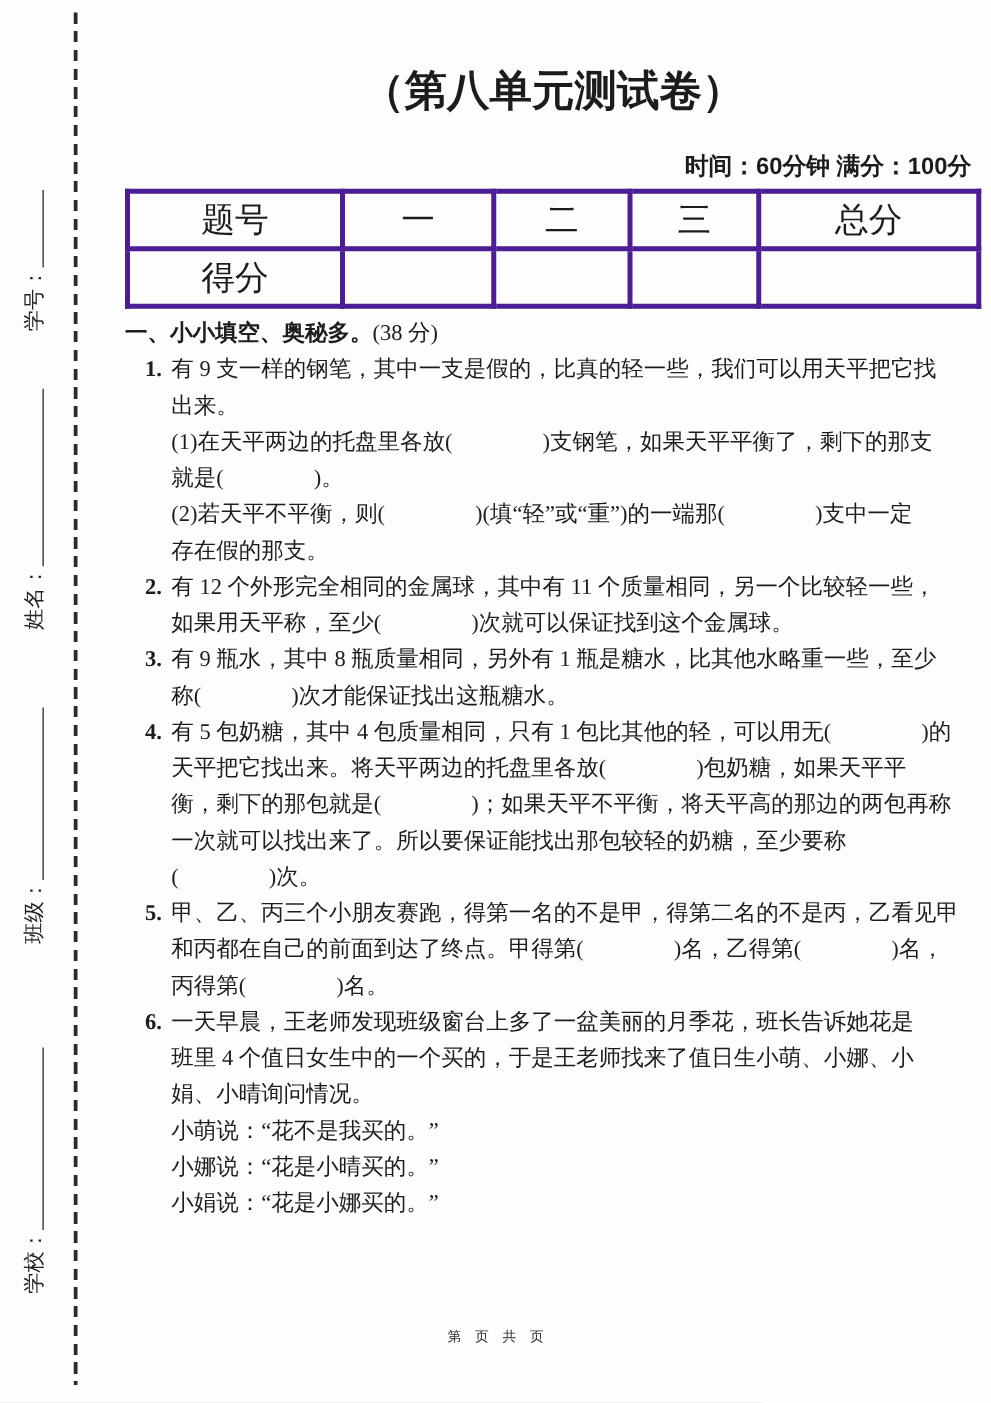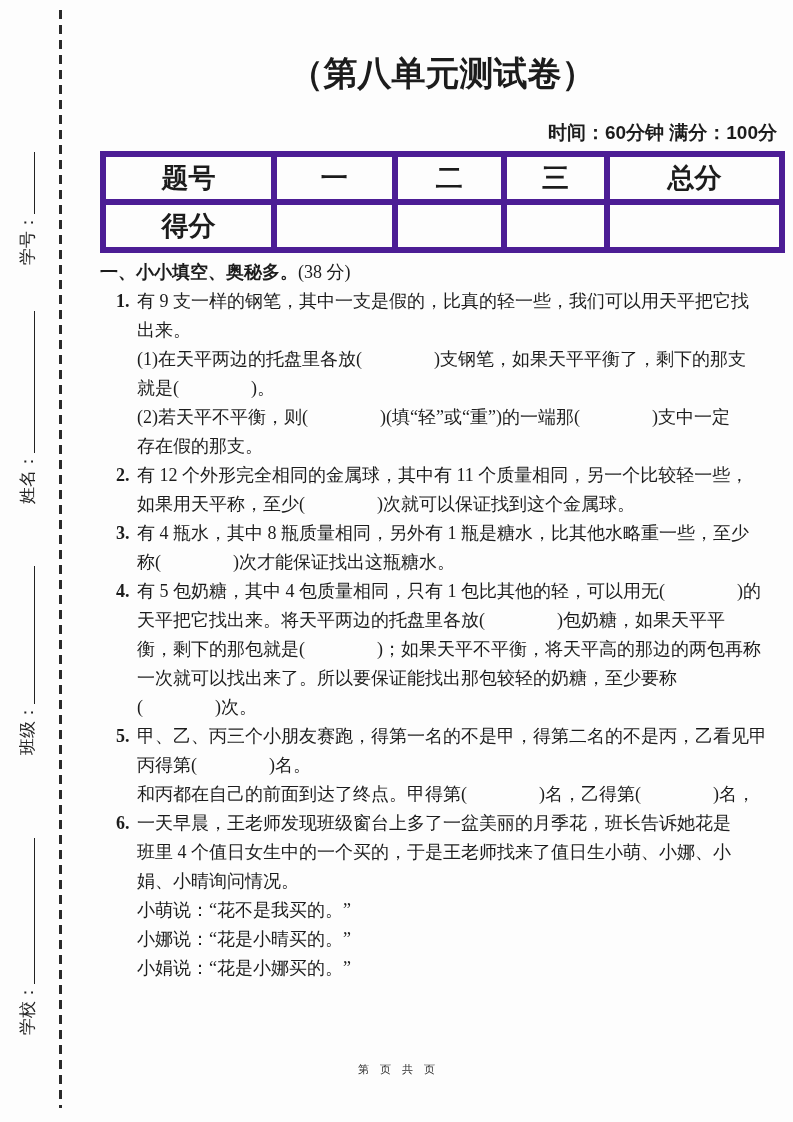--- a/index.html
+++ b/index.html
@@ -30,22 +30,22 @@
     font-family:"Liberation Sans","DejaVu Sans",sans-serif; font-weight:bold;
     font-size:34px; line-height:42px; text-align:center; margin-top:22px;
   }
   .meta {
     font-family:"Liberation Sans","DejaVu Sans",sans-serif; font-weight:bold;
     font-size:19px; text-align:right; margin-top:26px; padding-right:8px;
   }
   
   table.score { border-collapse:collapse; width:100%; margin-top:5px; table-layout:fixed; }
   table.score td {
-    border:6px solid #4c1d95; height:42px; text-align:center; vertical-align:middle;
-    font-weight:bold; font-size:27px; padding:0;
+    border:4px solid #4c1d95; height:42px; text-align:center; vertical-align:middle;
+    font-weight:normal; font-size:27px; padding:0;
   }
   
   .section-line { margin-top:5px; font-size:18px; line-height:29px; }
   .section-title { font-family:"Liberation Sans","DejaVu Sans",sans-serif; font-weight:bold; }
   .section-points { font-size:18px; }
   .question { position:relative; padding-left:37px; }
   .qnum { position:absolute; left:16px; top:0; font-weight:bold; font-size:18px; line-height:29px; }
   .qline { font-size:18px; line-height:29px; white-space:nowrap; }
   
   .footer {
@@ -116,38 +116,38 @@
     </div>
 
     <div class="question">
       <span class="qnum">2.</span>
       <div class="qline">有 12 个外形完全相同的金属球，其中有 11 个质量相同，另一个比较轻一些，</div>
       <div class="qline">如果用天平称，至少(　　　　)次就可以保证找到这个金属球。</div>
     </div>
 
     <div class="question">
       <span class="qnum">3.</span>
-      <div class="qline">有 4 瓶水，其中 8 瓶质量相同，另外有 1 瓶是糖水，比其他水略重一些，至少</div>
+      <div class="qline">有 9 瓶水，其中 8 瓶质量相同，另外有 1 瓶是糖水，比其他水略重一些，至少</div>
       <div class="qline">称(　　　　)次才能保证找出这瓶糖水。</div>
     </div>
 
     <div class="question">
       <span class="qnum">4.</span>
       <div class="qline">有 5 包奶糖，其中 4 包质量相同，只有 1 包比其他的轻，可以用无(　　　　)的</div>
       <div class="qline">天平把它找出来。将天平两边的托盘里各放(　　　　)包奶糖，如果天平平</div>
       <div class="qline">衡，剩下的那包就是(　　　　)；如果天平不平衡，将天平高的那边的两包再称</div>
       <div class="qline">一次就可以找出来了。所以要保证能找出那包较轻的奶糖，至少要称</div>
       <div class="qline">(　　　　)次。</div>
     </div>
 
     <div class="question">
       <span class="qnum">5.</span>
       <div class="qline">甲、乙、丙三个小朋友赛跑，得第一名的不是甲，得第二名的不是丙，乙看见甲</div>
+      <div class="qline">和丙都在自己的前面到达了终点。甲得第(　　　　)名，乙得第(　　　　)名，</div>
       <div class="qline">丙得第(　　　　)名。</div>
-      <div class="qline">和丙都在自己的前面到达了终点。甲得第(　　　　)名，乙得第(　　　　)名，</div>
     </div>
 
     <div class="question">
       <span class="qnum">6.</span>
       <div class="qline">一天早晨，王老师发现班级窗台上多了一盆美丽的月季花，班长告诉她花是</div>
       <div class="qline">班里 4 个值日女生中的一个买的，于是王老师找来了值日生小萌、小娜、小</div>
       <div class="qline">娟、小晴询问情况。</div>
       <div class="qline">小萌说：“花不是我买的。”</div>
       <div class="qline">小娜说：“花是小晴买的。”</div>
       <div class="qline">小娟说：“花是小娜买的。”</div>

